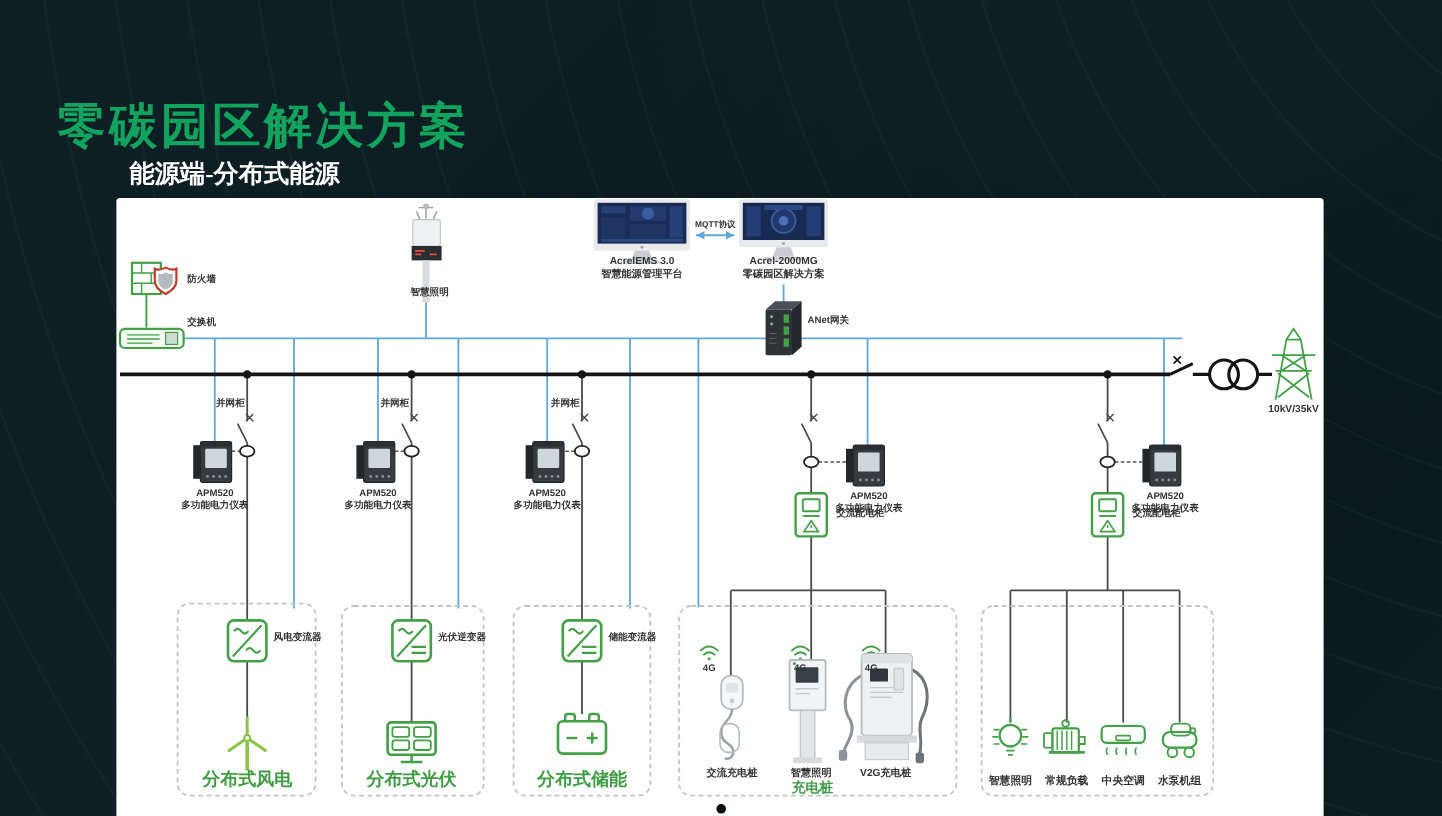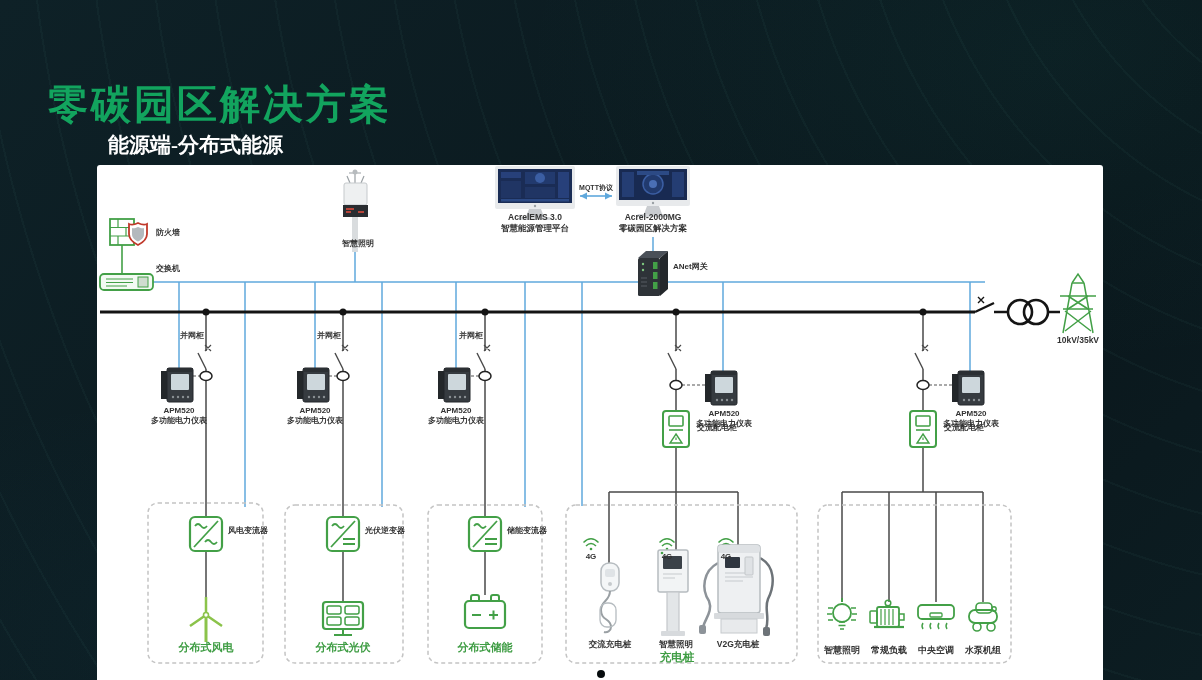--- a/index.html
+++ b/index.html
@@ -25,21 +25,21 @@
     background:#ffffff;border-radius:3px;
   }
   .panel svg{position:absolute;left:0;top:0;}
   .lbl{
     position:absolute;white-space:nowrap;color:#333;font-weight:bold;
     line-height:1.25;
   }
   .ctr{transform:translateX(-50%);text-align:center;}
   .green{color:#3f9d44;}
   .fs7{font-size:7px;} .fs8{font-size:8px;} .fs85{font-size:8.5px;}
-  .fs9{font-size:9px;} .fs11{font-size:11px;} .fs115{font-size:11.5px;text-align:center;}
+  .fs9{font-size:9px;} .fs11{font-size:15px;} .fs115{font-size:11.5px;text-align:center;}
   .nav-dot{
     position:absolute;left:597px;top:670px;width:8px;height:8px;border-radius:50%;
     background:#060b0d;
   }
 </style>
 </head>
 <body>
 
 <div class="page-title">零碳园区解决方案</div>
 <div class="page-subtitle">能源端-分布式能源</div>

